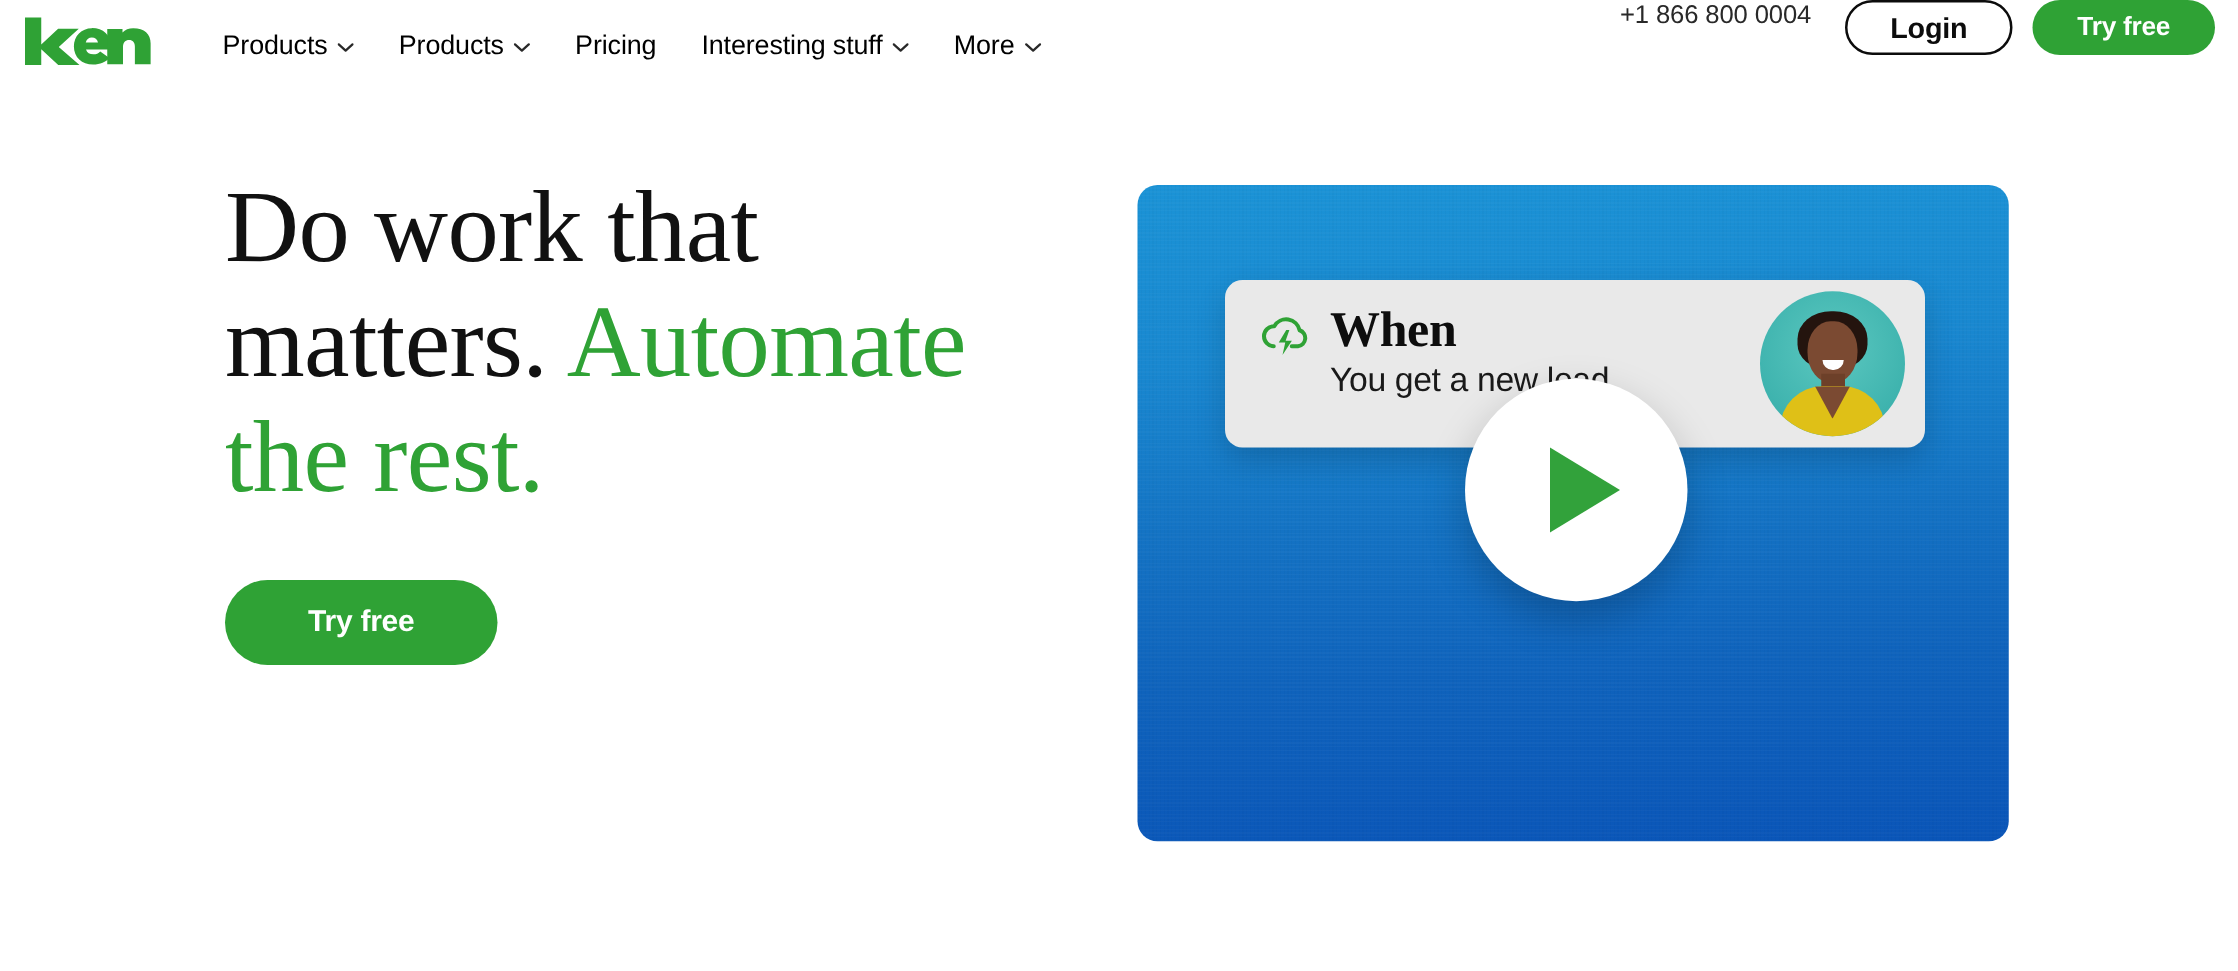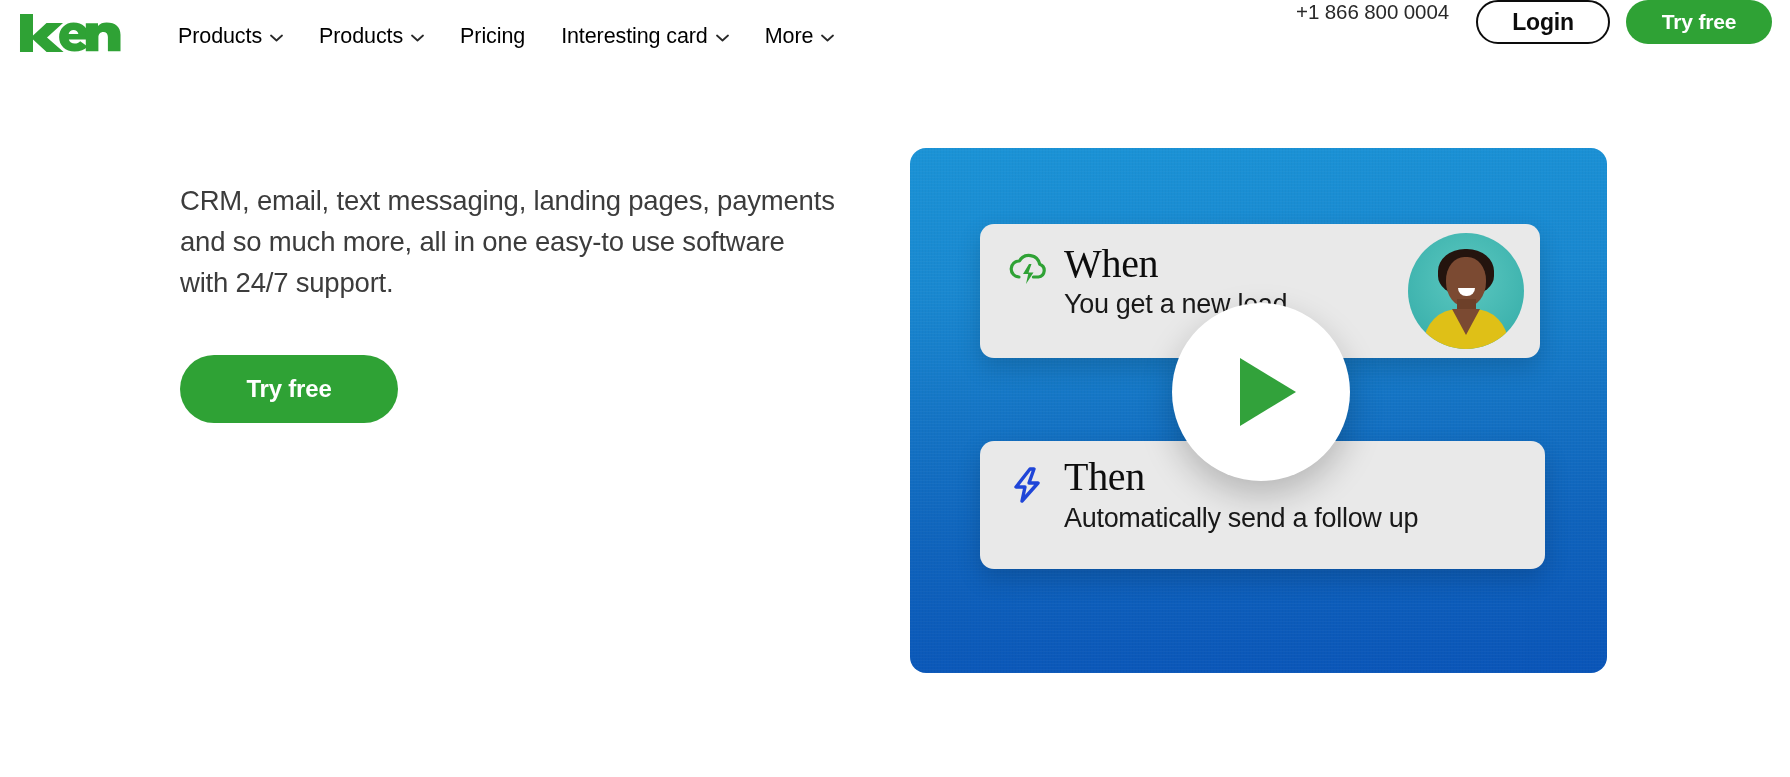--- a/index.html
+++ b/index.html
@@ -219,21 +219,21 @@
     width: 44px;
     height: 44px;
   }
   .rule-icon svg { display: block; }
 
   .rule-title {
     position: absolute;
     left: 84px;
     top: 16px;
     font-family: "Liberation Serif", serif;
-    font-weight: normal;
+    font-weight: bold;
     font-size: 40px;
     color: #0d0d0d;
     letter-spacing: -0.3px;
   }
   .rule-sub {
     position: absolute;
     left: 84px;
     top: 65px;
     font-size: 27px;
     color: #191919;
@@ -349,21 +349,21 @@
       <span class="chev">
         <svg width="13" height="8" viewBox="0 0 13 8">
             <path d="M1 1.5 L6.5 6.5 L12 1.5" fill="none" stroke="#292929" stroke-width="1.8" stroke-linecap="round" stroke-linejoin="round"></path>
           </svg>
       </span>
     </div>
     <div class="nav-item">
       <span>Pricing</span>
     </div>
     <div class="nav-item">
-      <span>Interesting card</span>
+      <span>Interesting stuff</span>
       <span class="chev">
         <svg width="13" height="8" viewBox="0 0 13 8">
             <path d="M1 1.5 L6.5 6.5 L12 1.5" fill="none" stroke="#292929" stroke-width="1.8" stroke-linecap="round" stroke-linejoin="round"></path>
           </svg>
       </span>
     </div>
     <div class="nav-item">
       <span>More</span>
       <span class="chev">
         <svg width="13" height="8" viewBox="0 0 13 8">
@@ -374,22 +374,26 @@
   </nav>
 
   <div class="header-right">
     <a class="phone">+1 866 800 0004</a>
     <button class="btn-login">Login</button>
     <button class="btn-tryfree-sm">Try free</button>
   </div>
 </div>
 
 <div class="hero-left">
-
-  <p class="subcopy">CRM, email, text messaging, landing pages, payments and so much more, all in one easy-to use software with 24/7 support.</p>
+  <h1 class="headline">
+    <span>Do work that</span><br>
+    <span>matters. </span><span class="accent">Automate</span><br>
+    <span class="accent">the rest.</span>
+  </h1>
+
 
   <button class="btn-tryfree-lg">Try free</button>
 
 </div>
 
 <div class="video-card">
   <div class="noise"></div>
 
   <div class="rule-card card-when">
     <div class="accent-edge"></div>
@@ -404,27 +408,17 @@
     <div class="avatar">
       <div class="hair"></div>
       <div class="face"></div>
       <div class="smile"></div>
       <div class="neck"></div>
       <div class="shirt"></div>
       <div class="vneck"></div>
     </div>
   </div>
 
-  <div class="rule-card card-then">
-    <div class="accent-edge"></div>
-    <div class="rule-icon">
-      <svg width="44" height="44" viewBox="0 0 44 44">
-        <path d="M24 6 L10 24 h9 l-3 14 L32 20 h-9 l5 -14 z" fill="none" stroke="#1f45d8" stroke-width="3.4" stroke-linejoin="round" stroke-linecap="round"></path>
-      </svg>
-    </div>
-    <div class="rule-title">Then</div>
-    <div class="rule-sub">Automatically send a follow up</div>
-  </div>
 
   <div class="play-btn">
     <div class="play-tri"></div>
   </div>
 </div>
 
 </body></html>

